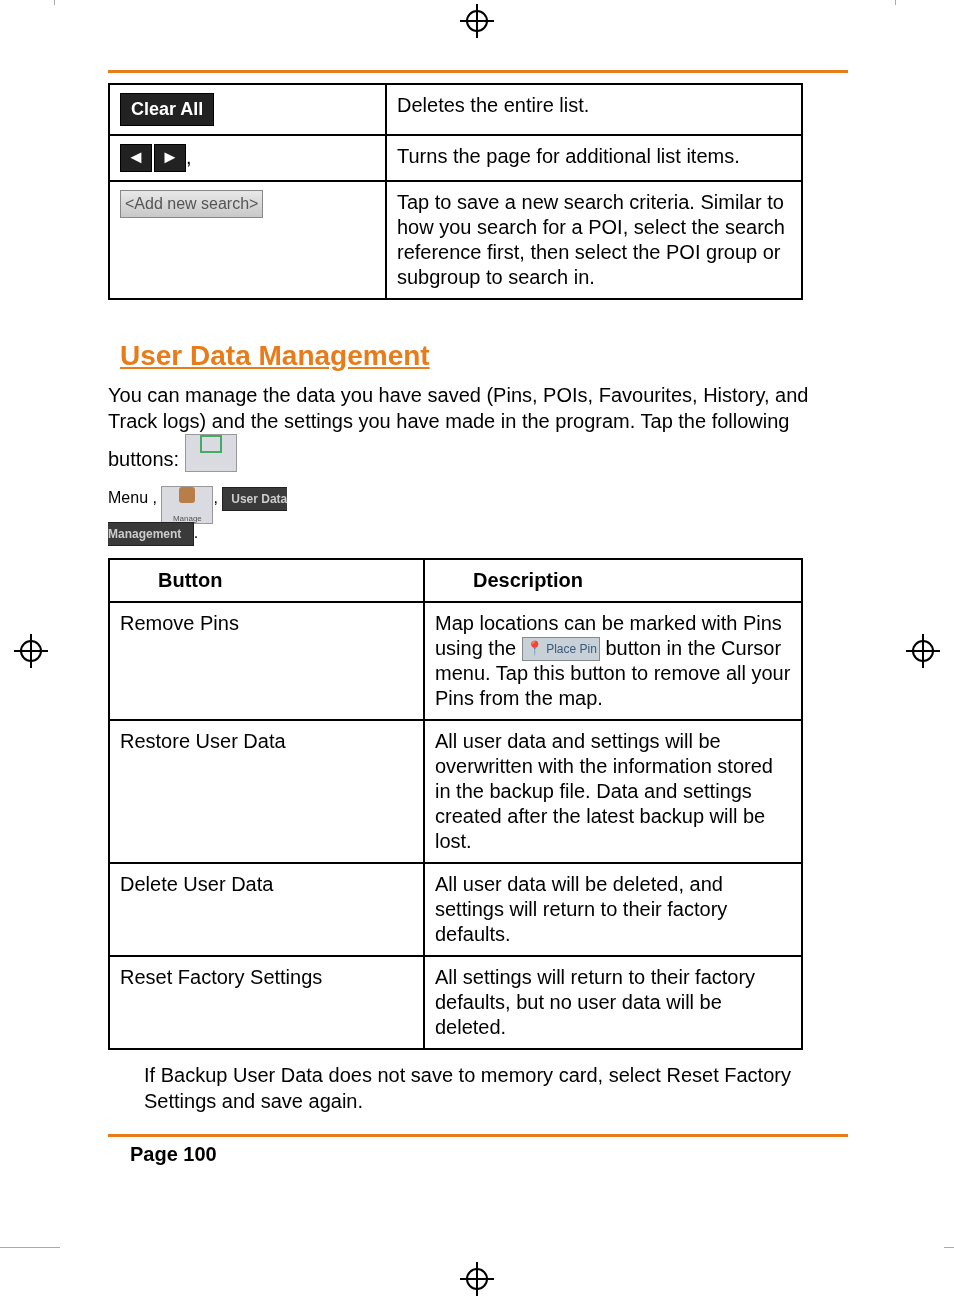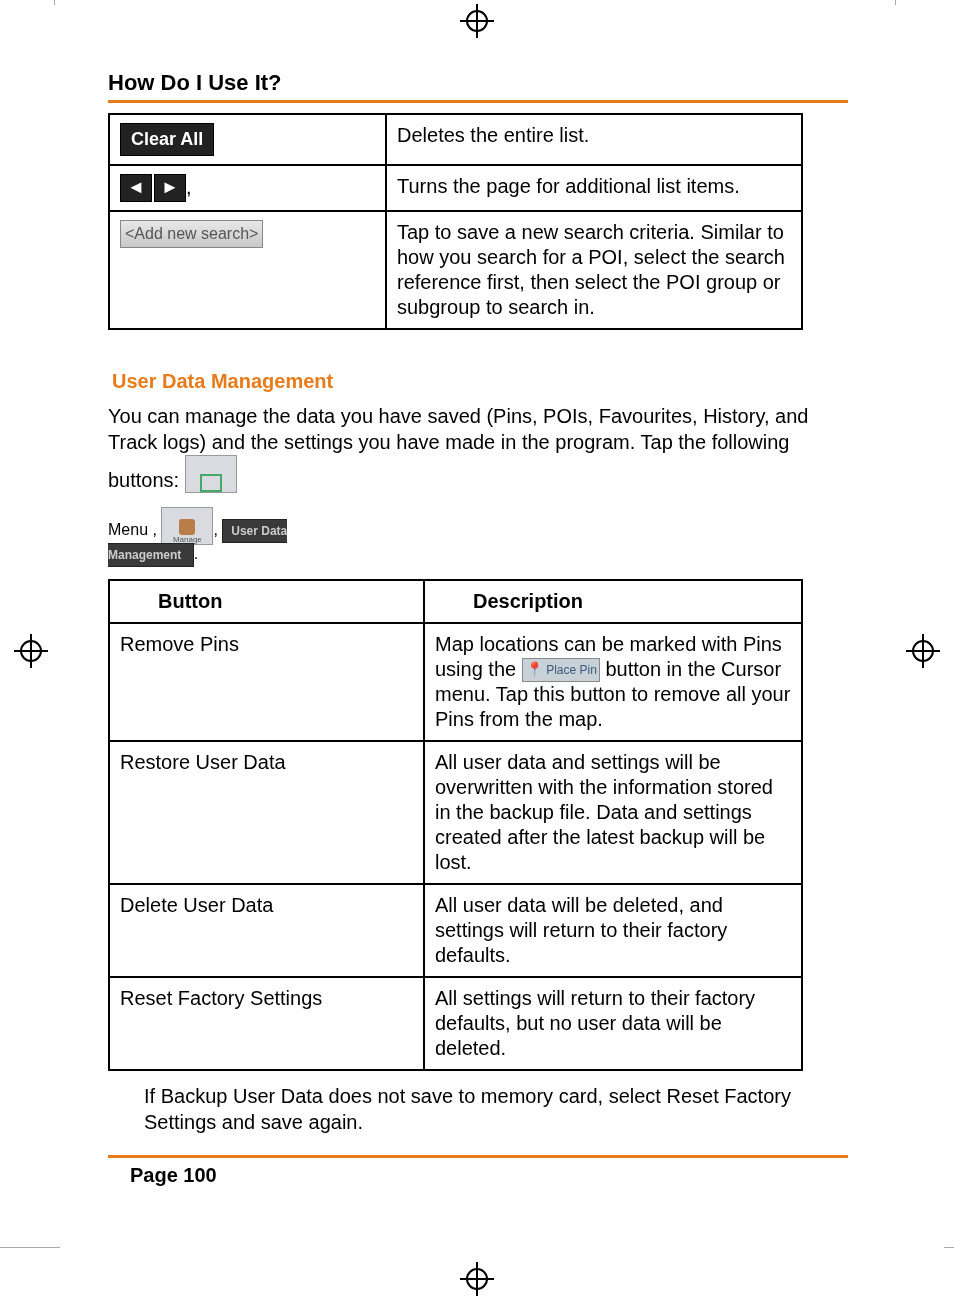--- a/index.html
+++ b/index.html
@@ -82,30 +82,31 @@
     display: inline-block;
     background: linear-gradient(#e8e8e8, #c8c8c8);
     border: 1px solid #888;
     color: #555;
     font-size: 16px;
     padding: 3px 4px;
   }
   .section-title {
     color: #e87b1a;
     font-weight: bold;
-    font-size: 20px;
-    margin: 0 0 10px 4px;
+    font-size: 28px;
+    margin: 0 0 10px 12px;
+    text-decoration: underline;
   }
   .body-text {
     font-size: 20px;
     line-height: 1.3;
     margin: 0 0 14px 0;
   }
   .inline-icons { display: inline-flex; align-items: flex-end; gap: 6px; vertical-align: bottom; }
-  .mini-btn { background: #d9dbe0; border: 1px solid #999; width: 50px; height: 36px; display: inline-flex; flex-direction: column; align-items: center; justify-content: flex-end; font-size: 8px; color: #555; }
+  .mini-btn { background: #d9dbe0; border: 1px solid #999; width: 50px; height: 36px; display: inline-flex; flex-direction: column; align-items: center; justify-content: space-between; font-size: 8px; color: #555; }
   .mini-btn .icn-grid { width: 18px; height: 14px; border: 2px solid #4a6; display: grid; grid-template-columns: 1fr 1fr; grid-template-rows: 1fr 1fr; }
   .mini-btn .icn-gear { width: 16px; height: 16px; background: #b97d4a; border-radius: 3px; }
   .udm-btn { background: #3a3a3a; color: #ccc; font-size: 12px; padding: 4px 8px; border: 1px solid #222; text-align: center; line-height: 1.1; font-weight: bold;}
   .placepin {
     display: inline-block;
     background: #c8d0d8;
     border: 1px solid #888;
     color: #3a5a7a;
     font-size: 12px;
     padding: 2px 2px 2px 4px;
@@ -129,21 +130,20 @@
       <span class="v"></span>
     </span>
   <span class="reg-mark reg-left">
       <span class="v"></span>
     </span>
   <span class="reg-mark reg-right">
       <span class="v"></span>
     </span>
 
   <div class="content">
-    <div class="section-header">How Do I Use It?</div>
     <div class="orange-rule"></div>
 
     <table class="ui-table first">
       <tbody>
           <tr>
         <td class="col1">
           <span class="btn-clearall">Clear All</span>
         </td>
         <td>Deletes the entire list.</td>
       </tr>

